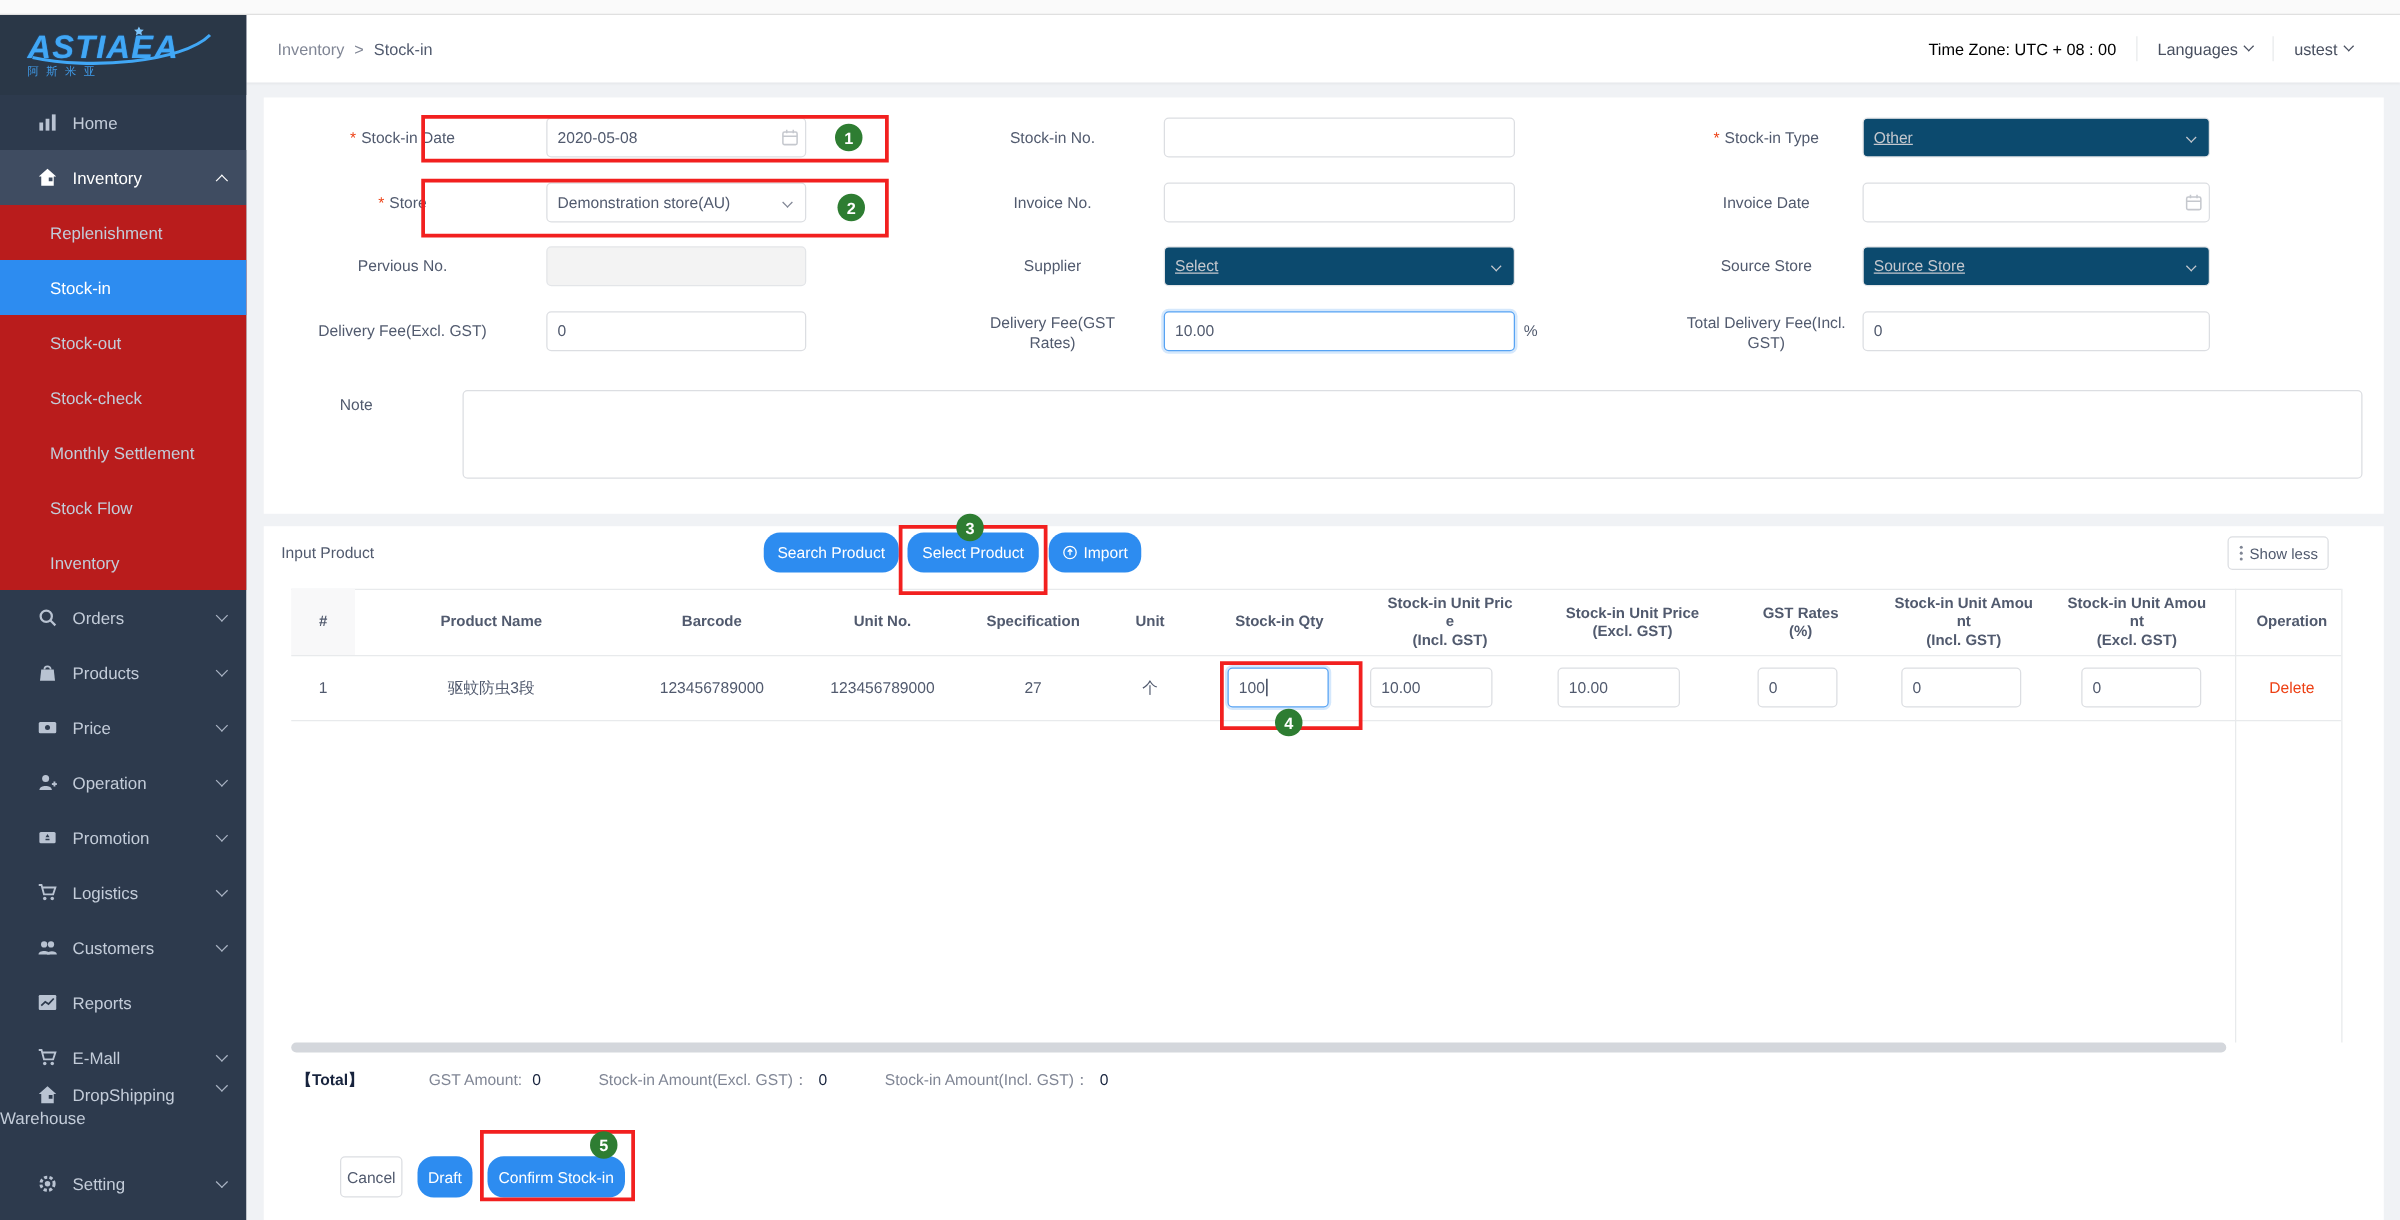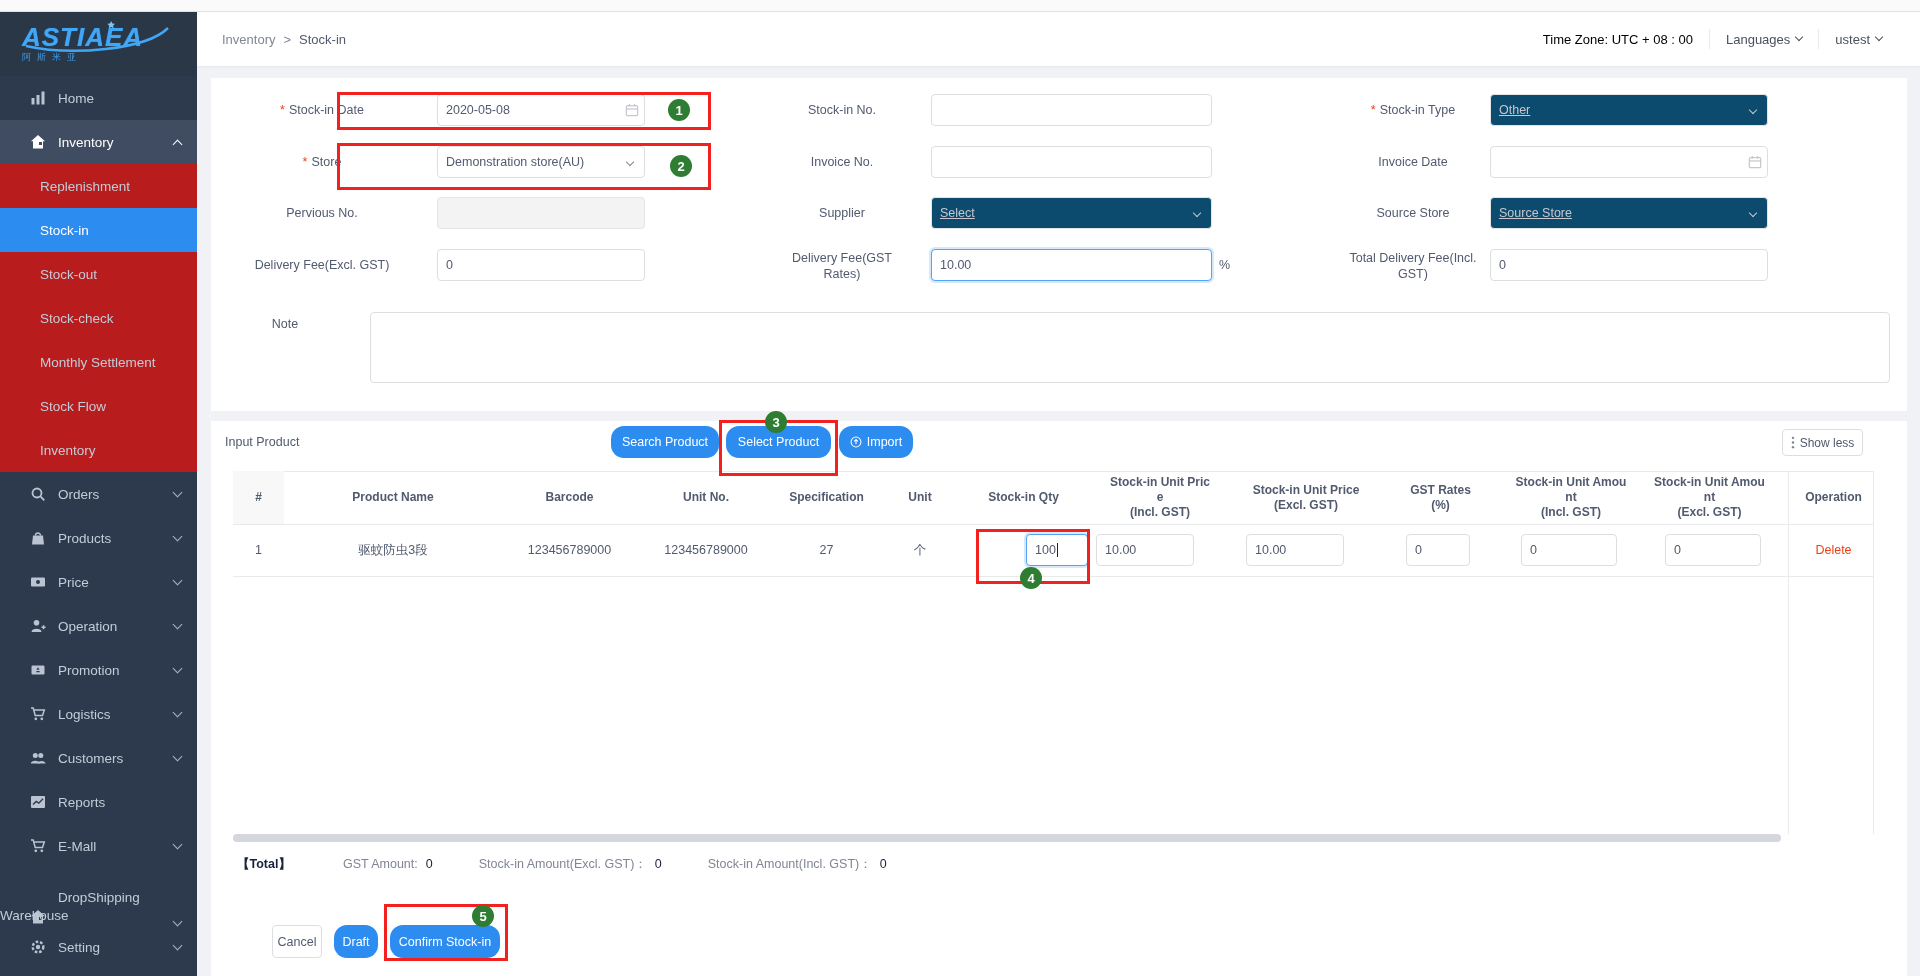--- a/index.html
+++ b/index.html
@@ -26,21 +26,21 @@
   .nav-item.expanded { background:#3f4c61; color:#ffffff; }
   .nav-item.expanded .nicon { color:#ffffff; }
   .submenu { background:#b91c1c; }
   .sub-item { height:44px; display:flex; align-items:center; padding-left:40px;
     color:#c3ccd9; font-size:13.5px; cursor:pointer; }
   .sub-item.active { background:#2d8cf0; color:#fff; }
   .chev { position:absolute; right:16px; width:7px; height:7px;
     border-right:1.5px solid #aab4c4; border-bottom:1.5px solid #aab4c4;
     transform:rotate(45deg); margin-top:-3px; }
   .chev.up { transform:rotate(-135deg); margin-top:4px; border-color:#fff; }
-  .nav-item.tall { height:57px; align-items:flex-end; }
+  .nav-item.tall { height:57px; align-items:flex-start; }
   .wrap-label { display:block; width:118px; line-height:18px;
     margin-left:-58px; text-indent:58px; }
 
   
   .topbar { position:absolute; left:197px; top:12px; width:1723px; height:54px;
     background:#fff; box-shadow:0 1px 2px rgba(0,0,0,.05); z-index:3; }
   .crumbs { position:absolute; left:25px; top:0; height:54px; display:flex;
     align-items:center; font-size:13px; color:#808695; gap:8px; }
   .crumbs .cur { color:#515a6e; }
   .top-right { position:absolute; right:22px; top:0; height:54px; display:flex;
@@ -421,21 +421,21 @@
 (Excl. GST)</div>
   <div class="th" style="left:1583px;width:79px">Operation</div>
   <div class="hline" style="top:103px"></div>
 
   <div class="td" style="left:22px;width:51px">1</div>
   <div class="td" style="left:73px;width:218px">驱蚊防虫3段</div>
   <div class="td" style="left:291px;width:135px">123456789000</div>
   <div class="td" style="left:426px;width:138px">123456789000</div>
   <div class="td" style="left:564px;width:103px">27</div>
   <div class="td" style="left:667px;width:84px">个</div>
-  <div class="qty-box" style="left:815px;width:62px">
+  <div class="qty-box" style="left:771px;width:81px">
     <span>100</span>
       <span class="caret"></span>
   </div>
   <input class="cell-inp" style="left: 885px; width: 98px;" value="10.00">
   <input class="cell-inp" style="left: 1035px; width: 98px;" value="10.00">
   <input class="cell-inp" style="left: 1195px; width: 64px;" value="0">
   <input class="cell-inp" style="left: 1310px; width: 96px;" value="0">
   <input class="cell-inp" style="left: 1454px; width: 96px;" value="0">
   <div class="td" style="left:1583px;width:79px">
     <span class="del-link">Delete</span>

